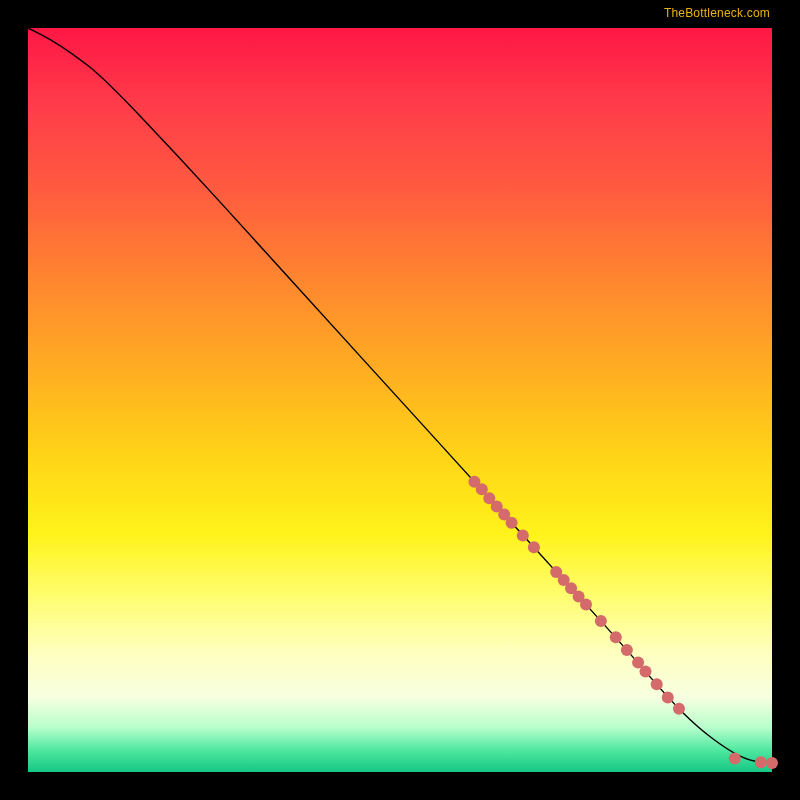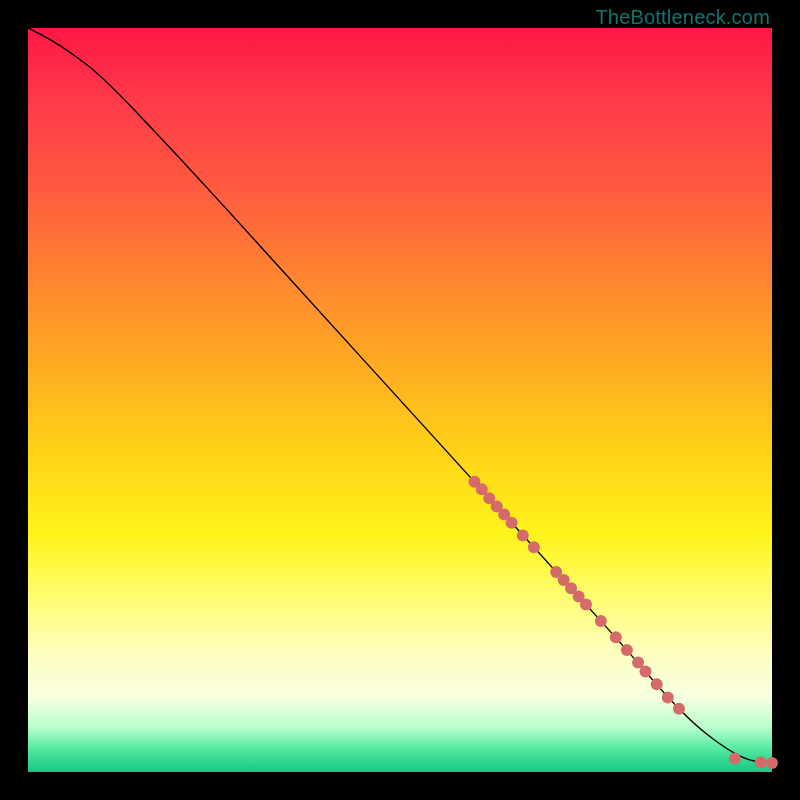--- a/index.html
+++ b/index.html
@@ -37,22 +37,22 @@
       #f6ffe0 90%,
       #b8ffcc 94%,
       #50e8a0 97%,
       #15c784 100%
     );
   }
   .attribution {
     position: absolute;
     top: 6px;
     right: 30px;
-    color: #0f766e;
-    font-size: 20px;
+    color: #eab308;
+    font-size: 12px;
     letter-spacing: 0.2px;
   }
   svg.overlay {
     position: absolute;
     left: 28px;
     top: 28px;
     width: 744px;
     height: 744px;
     overflow: visible;
   }

